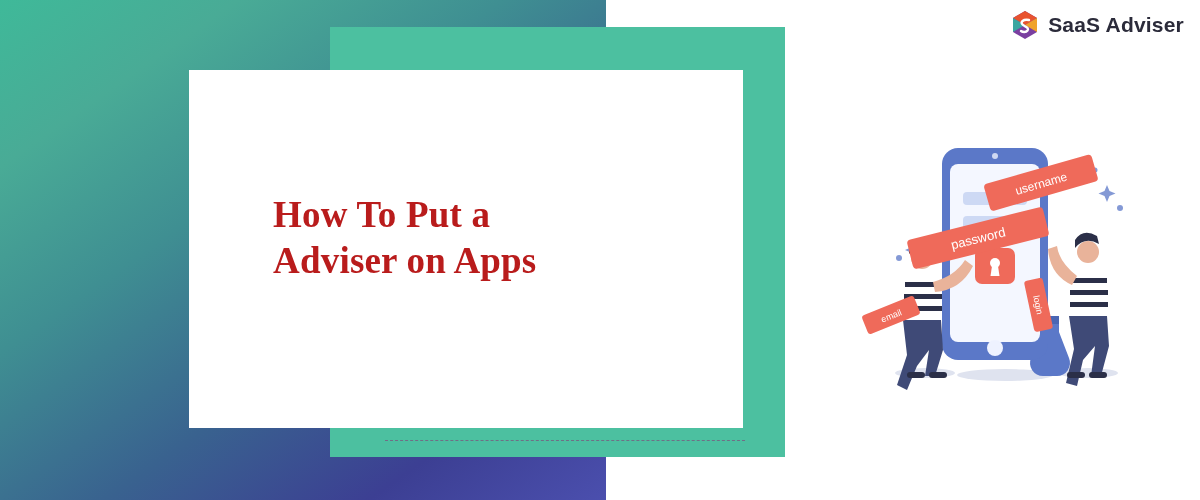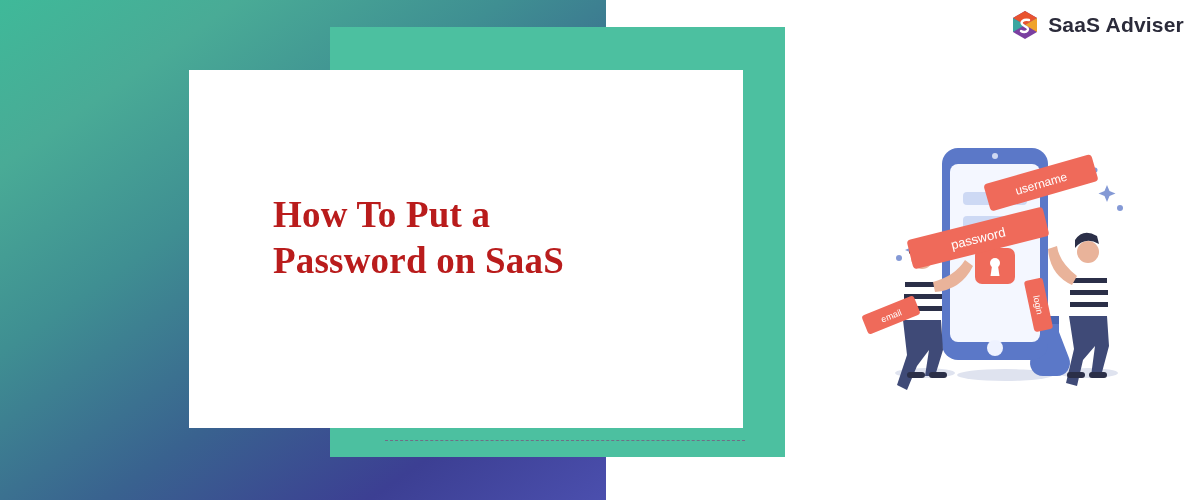--- a/index.html
+++ b/index.html
@@ -90,21 +90,21 @@
 
 <div id="root">
 
   <div class="gradient-panel"></div>
 
   <div class="teal-square"></div>
 
   <div class="white-card">
     <div class="card-title">
       <div>How To Put a</div>
-      <div>Password on SaaS</div>
+      <div>Adviser on Apps</div>
     </div>
   </div>
 
   <div class="dashed-rule"></div>
 
   <div class="brand">
     <span class="brand-mark">
       <svg width="30" height="30" viewBox="0 0 30 30" xmlns="http://www.w3.org/2000/svg">
         <polygon points="15,1 27,8 27,22 15,29 3,22 3,8" fill="#7a3fa0"></polygon>
         <polygon points="15,1 27,8 15,15 3,8" fill="#e8532f"></polygon>

